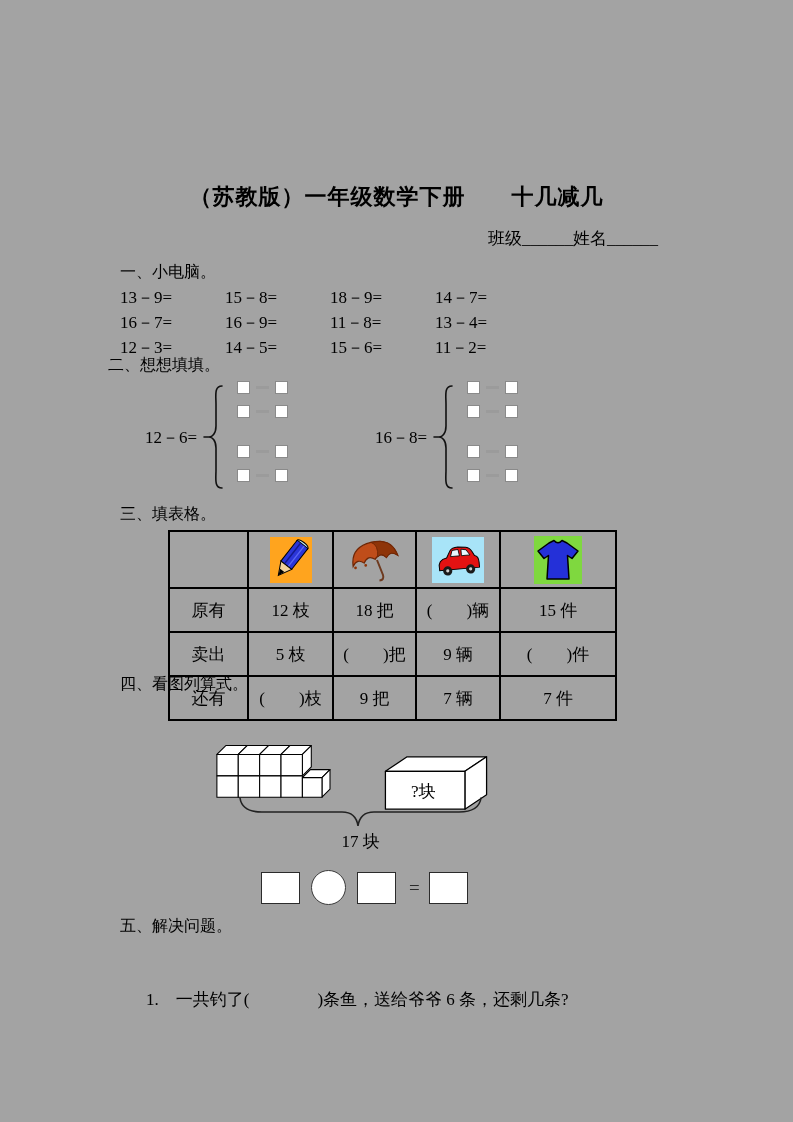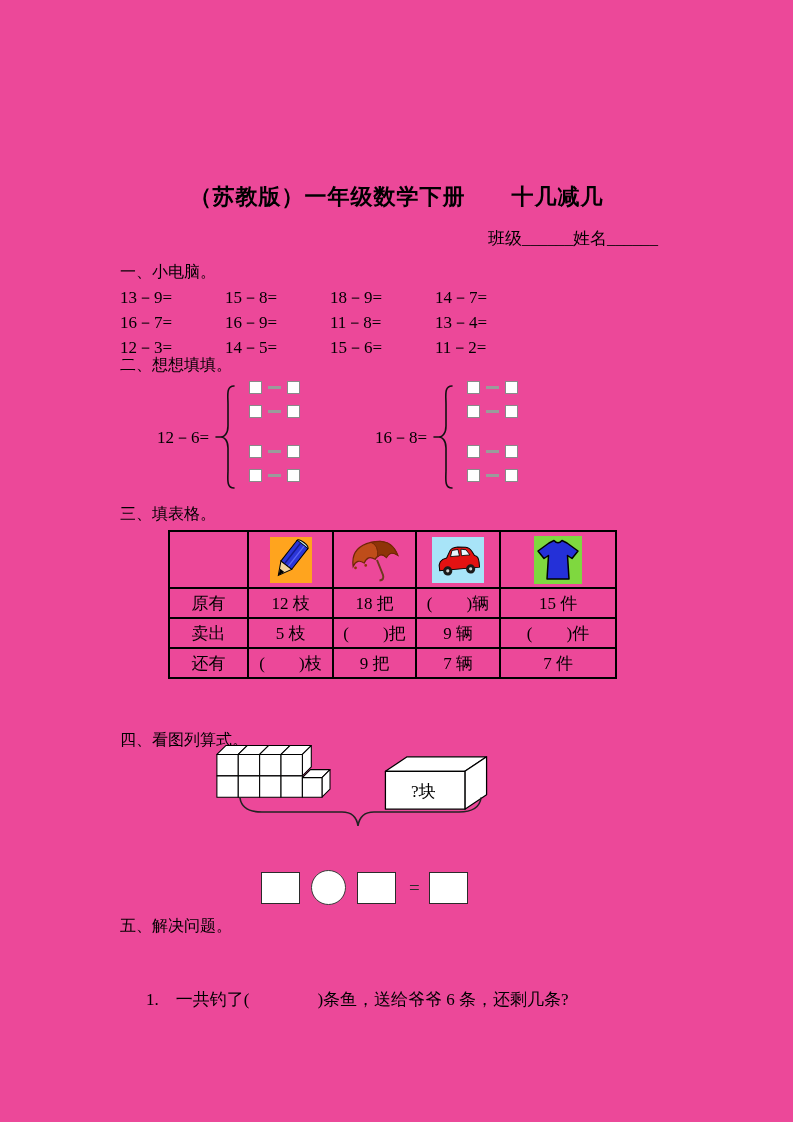--- a/index.html
+++ b/index.html
@@ -1,58 +1,58 @@
 <!DOCTYPE html>
 <html><head>
 <meta charset="utf-8">
 <style>
   * { margin:0; padding:0; box-sizing:border-box; }
   html,body { background:#fff; }
   .page {
-    position:relative; width:793px; height:1122px; background:#ec4899;
+    position:relative; width:793px; height:1122px; background:#a3a3a3;
     font-family:"Liberation Serif","DejaVu Serif",serif; color:#000;
     overflow:hidden; margin:0 auto;padding-left:9px;
   }
   .title {
     position:absolute; top:182px; left:0; width:100%;
     text-align:center; font-size:22px; font-weight:bold; letter-spacing:1px;
   }
   .class-line { position:absolute; top:227px; left:488px; font-size:17px;font-family:Liberation Serif, serif; }
 
   .sec-heading { position:absolute; font-size:16px; font-weight:normal; }
   .h1 { top:262px; left:120px; }
-  .h2 { top:355px; left:120px; }
+  .h2 { top:355px; left:108px; }
   .h3 { top:504px; left:120px; }
-  .h4 { top:730px; left:120px;text-align:right; }
+  .h4 { top:674px; left:120px;text-align:right; }
   .h5 { top:916px; left:120px; }
 
   
   .calc-grid { position:absolute; top:285px; left:120px; font-size:17px; }
   .calc-row { display:flex; height:25px; align-items:center;justify-content:space-between; }
   .calc-row span { display:inline-block; width:105px; }
 
   
   .decomp-group { position:absolute; top:381px; display:flex; align-items:center; }
-  .g1 { left:157px;font-family:Liberation Serif, serif; } .g2 { left:375px;text-align:center; }
+  .g1 { left:145px;font-family:Liberation Serif, serif; } .g2 { left:375px;text-align:center; }
   .decomp-expr { font-size:17px; margin-right:6px; }
   .brace-svg { display:block; }
   .slot-col { display:flex; flex-direction:column; margin-left:12px; }
   .slot-row { display:flex; align-items:center; height:13px; margin-bottom:11px; }
   .slot-spacer { height:16px; }
   .slot-box { width:13px; height:13px; border:1px solid #8a8a8a; background:#fff; }
   .slot-dash { width:13px; height:3px; background:#9b9b9b; margin:0 6px; }
 
   
   .fill-table { position:absolute; top:530px; left:168px; border-collapse:collapse; table-layout:fixed; }
   .fill-table td, .fill-table th {
     border:2px solid #000; text-align:center; vertical-align:middle;
     font-size:17px; font-weight:normal; padding:0;
   }
   .fill-table .hdr-row th { height:57px; }
-  .fill-table .data-row td, .fill-table .data-row th { height:30px; }
+  .fill-table .data-row td, .fill-table .data-row th { height:44px; }
   .icon-wrap { display:flex; align-items:center; justify-content:center; }
 
   
   .cubes-svg { position:absolute; top:742px; left:213px; }
   .box-svg { position:absolute; top:755px; left:380px; }
   .brace-h-svg { position:absolute; top:794px; left:238px; }
   .total-label { position:absolute; top:830px; left:238px; width:245px; text-align:center; font-size:17px; }
   .equation-row { position:absolute; top:870px; left:261px; display:flex; align-items:center; }
   .eq-box { width:39px; height:32px; border:1.5px solid #2b2b2b; background:#fff; }
   .eq-circle { width:35px; height:35px; border:1.5px solid #3a3a3a; border-radius:50%; background:#fff; margin:0 11px; }
@@ -271,20 +271,21 @@
       <polygon points="2,18 26,2 114,2 90,18"></polygon>
       <polygon points="90,18 114,2 114,44 90,60"></polygon>
       <rect x="2" y="18" width="88" height="42"></rect>
     </g>
     <text x="44" y="47" text-anchor="middle" font-size="19" fill="#000" font-family="Liberation Serif, DejaVu Serif, serif">?块</text>
   </svg>
 
   <svg class="brace-h-svg" width="245" height="40" viewBox="0 0 245 40">
     <path d="M2,4 Q4,18 24,18 L104,18 Q118,18 120,32 Q122,18 136,18 L221,18 Q241,18 243,4" fill="none" stroke="#222" stroke-width="1.6" stroke-linecap="round"></path>
   </svg>
+  <div class="total-label">17 块</div>
 
   <div class="equation-row">
     <span class="eq-box"></span>
     <span class="eq-circle"></span>
     <span class="eq-box"></span>
     <span class="eq-equals">=</span>
     <span class="eq-box"></span>
   </div>
 
   <div class="sec-heading h5">五、解决问题。</div>

